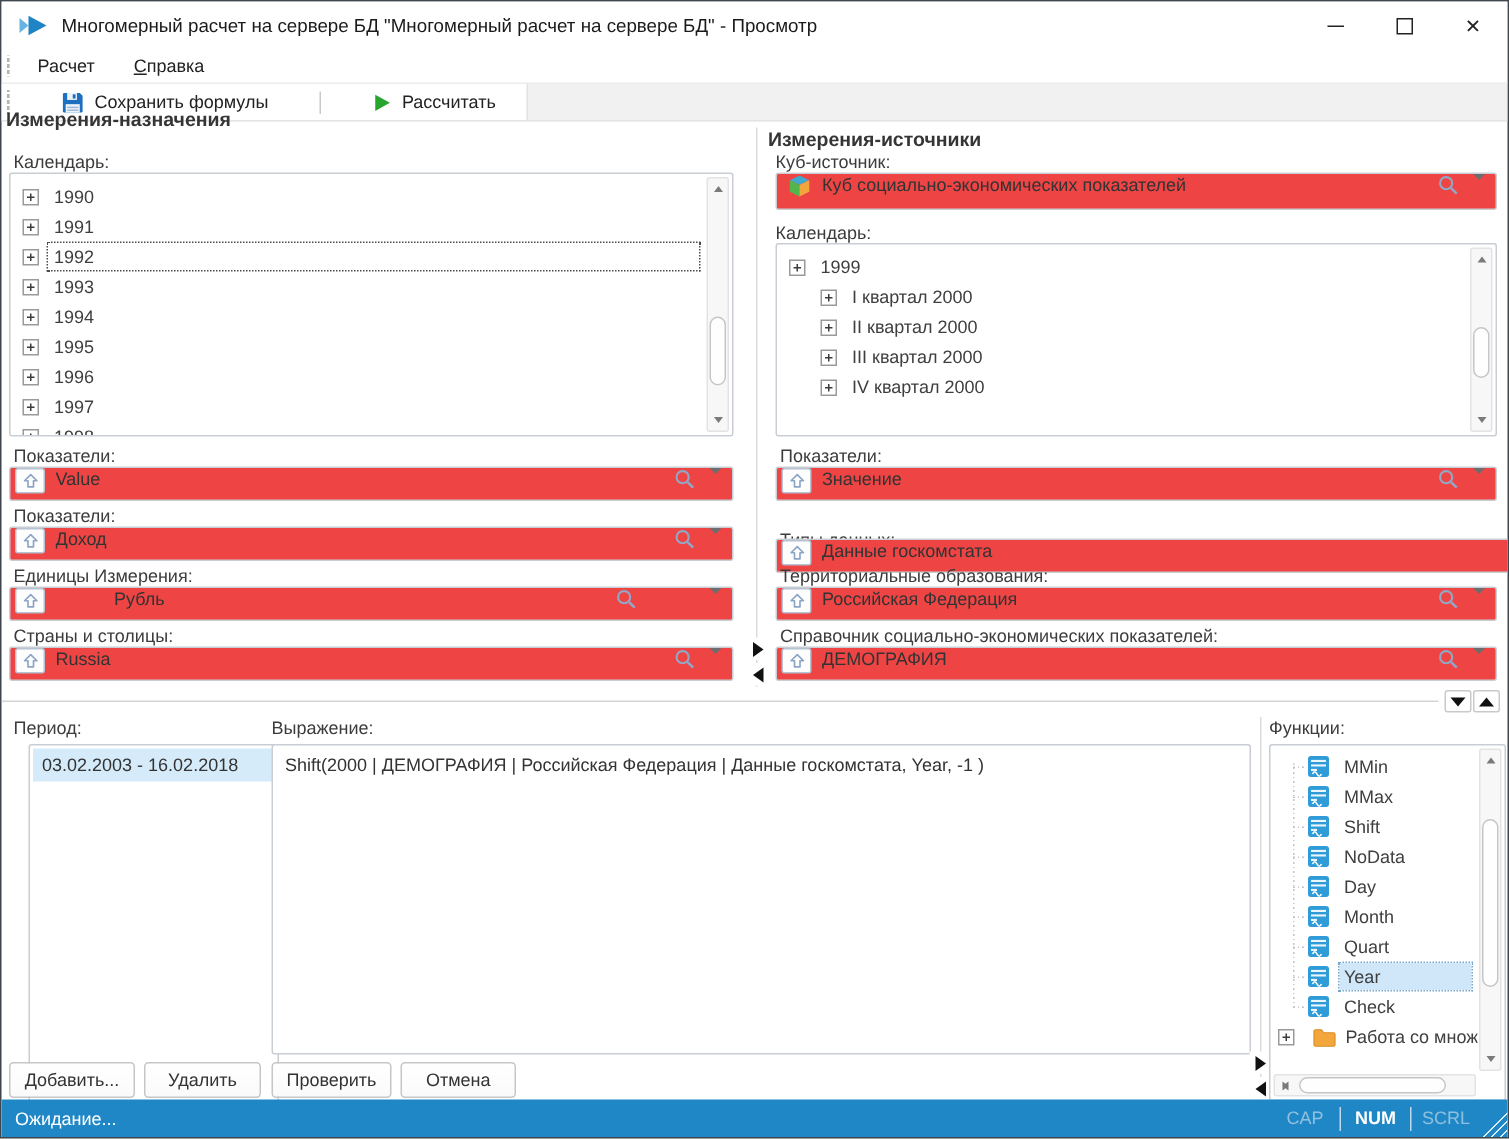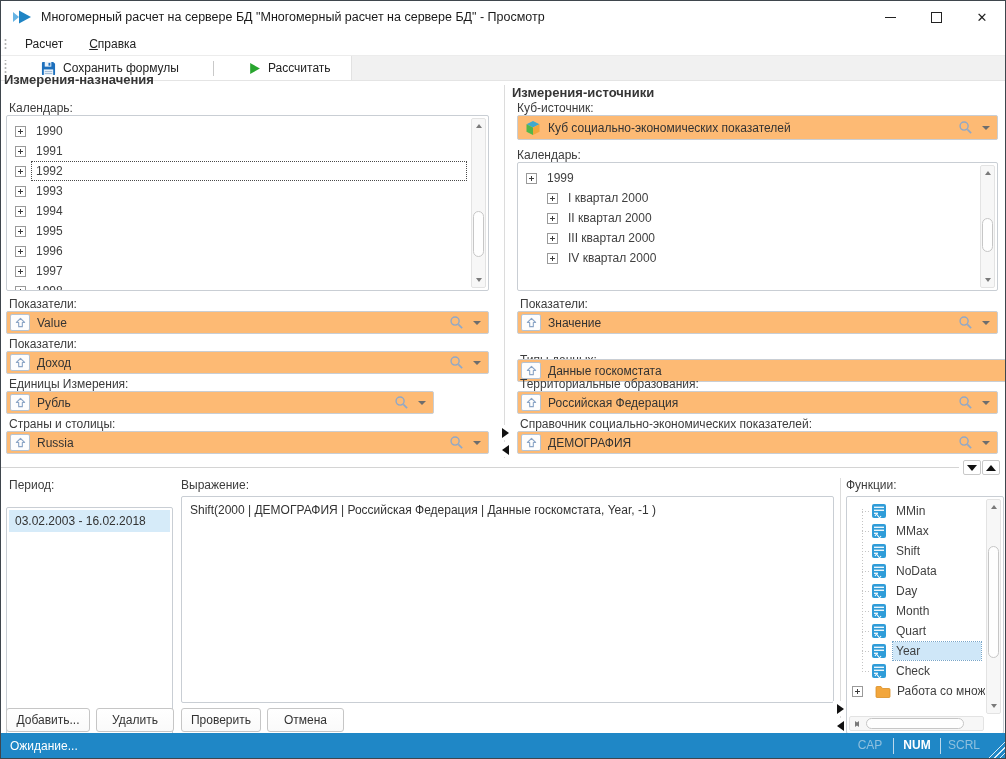--- a/index.html
+++ b/index.html
@@ -35,21 +35,21 @@
   
   .t-row{display:flex;align-items:center;height:20px;}
   .exp{width:11px;height:11px;flex:none;border:1px solid #9a9a9a;background:#fff;position:relative;margin-right:6px;}
   .exp::before{content:'';position:absolute;left:2px;right:2px;top:4px;height:1px;background:#3c3c3c;}
   .exp.plus::after{content:'';position:absolute;top:2px;bottom:2px;left:4px;width:1px;background:#3c3c3c;}
   .t-sel{display:flex;align-items:center;height:18px;padding:0 4px;flex:1;margin-right:22px;white-space:nowrap;}
   .t-sel.focus{outline:1px dotted #4a4a4a;}
   .t-sel.sel{background:#cfe7f8;outline:1px dotted #79a6c9;}
   .t-label{color:#3f3f3f;}
   
-  .combo{position:absolute;height:23px;background:#fdba74;border:1px solid #c9ced4;border-radius:2px;display:flex;align-items:center;padding:0 7px 0 3px;}
+  .combo{position:absolute;height:23px;background:#ef4444;border:1px solid #c9ced4;border-radius:2px;display:flex;align-items:flex-start;padding:0 7px 0 3px;}
   .dim-box{width:20px;height:17px;border:1px solid #b6c3d2;border-radius:2px;display:flex;align-items:center;justify-content:center;margin-right:7px;flex:none;background:#fdfdfd;}
   .combo-value{flex:1;color:#333;white-space:nowrap;overflow:hidden;}
   .combo-search{flex:none;display:flex;align-items:center;margin-right:9px;}
   .combo-arrow{flex:none;width:0;height:0;border-left:4px solid transparent;border-right:4px solid transparent;border-top:4px solid #6d6d6d;}
   .cube-ic{flex:none;display:flex;align-items:center;margin:0 7px 0 4px;}
   
   .vsb{position:absolute;top:2px;right:2px;width:15px;background:#f7f7f7;border:1px solid #e3e3e3;border-radius:2px;}
   .sb-arrow{position:absolute;left:0;right:0;height:14px;display:flex;align-items:center;justify-content:center;}
   .sb-arrow.up{top:0;}.sb-arrow.down{bottom:0;}
   .tri-up-s{width:0;height:0;border-left:3.5px solid transparent;border-right:3.5px solid transparent;border-bottom:4.5px solid #7a7a7a;}
@@ -249,21 +249,21 @@
         <span class="combo-value">Доход</span>
         <span class="combo-search">
           <svg width="15" height="15" viewBox="0 0 16 16">
             <circle cx="6.5" cy="6.5" r="4.3" fill="none" stroke="#8fa8c8" stroke-width="1.5"></circle>
             <line x1="10" y1="10" x2="14" y2="14" stroke="#8fa8c8" stroke-width="1.8"></line>
           </svg>
         </span>
         <span class="combo-arrow"></span>
       </div>
       <div class="field-label" style="left: 8px; top: 376px;">Единицы Измерения:</div>
-      <div class="combo" style="left: 5px; top: 390px; width: 428px;">
+      <div class="combo" style="left: 5px; top: 390px; width: 483px; gap: 39px;">
         <span class="dim-box">
           <svg width="11" height="11" viewBox="0 0 12 12">
             <path d="M6 1.5 L10.5 6 H8 V10.5 H4 V6 H1.5 Z" fill="none" stroke="#8ba5c6" stroke-width="1.2" stroke-linejoin="round"></path>
           </svg>
         </span>
         <span class="combo-value">Рубль</span>
         <span class="combo-search">
           <svg width="15" height="15" viewBox="0 0 16 16">
             <circle cx="6.5" cy="6.5" r="4.3" fill="none" stroke="#8fa8c8" stroke-width="1.5"></circle>
             <line x1="10" y1="10" x2="14" y2="14" stroke="#8fa8c8" stroke-width="1.8"></line>
@@ -429,21 +429,21 @@
 
   <div class="hline" style="left:0;top:466px;width:958px;"></div>
   <div class="hsplit-btn" style="left:962px;">
       <span class="tri-down-b"></span>
     </div>
   <div class="hsplit-btn" style="left:981px;">
       <span class="tri-up-b"></span>
     </div>
 
   <div class="field-label" style="left:8px;top:477px;">Период:</div>
-  <div class="box" style="left:5px;top:495px;width:167px;height:250px;margin-top:11px;">
+  <div class="box" style="left:18px;top:495px;width:167px;height:250px;">
     <div id="period-list">
         <div class="period-item">03.02.2003 - 16.02.2018</div>
       </div>
   </div>
 
   <div class="field-label" style="left:180px;top:477px;">Выражение:</div>
   <div class="box" style="left:180px;top:495px;width:653px;height:207px;">
     <div class="expr-text">Shift(2000 | ДЕМОГРАФИЯ | Российская Федерация | Данные госкомстата, Year, -1 )</div>
   </div>
 

